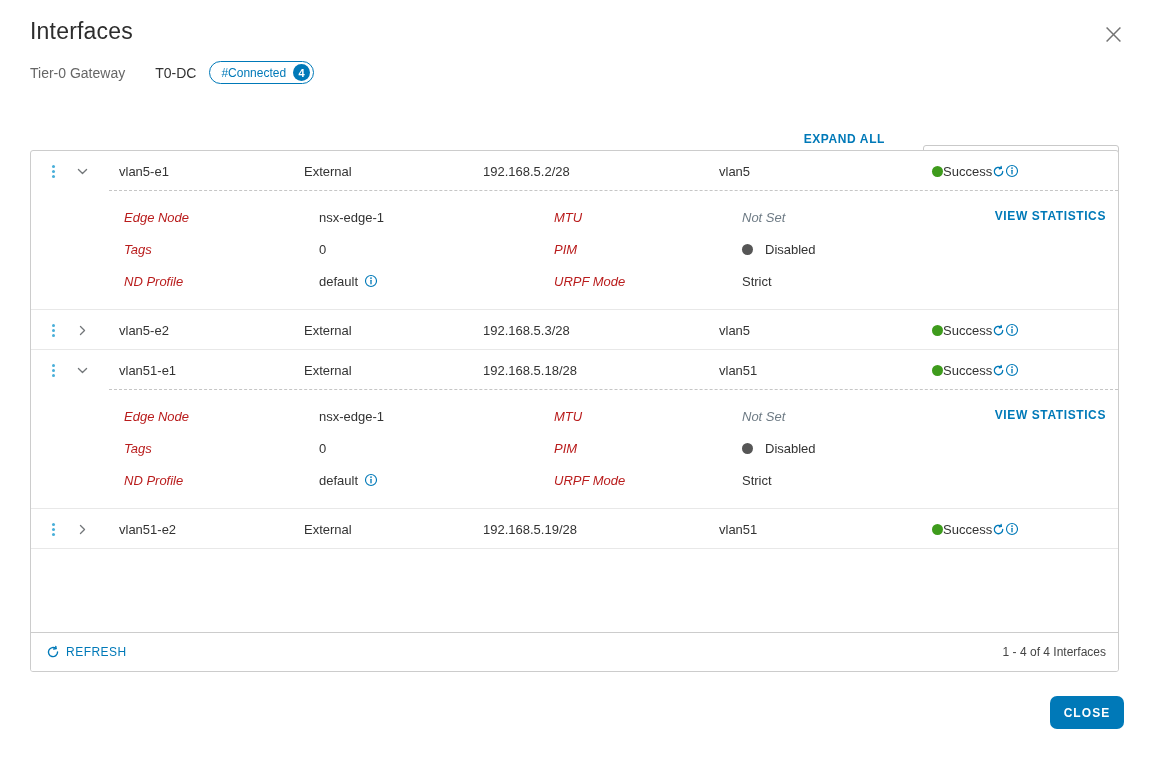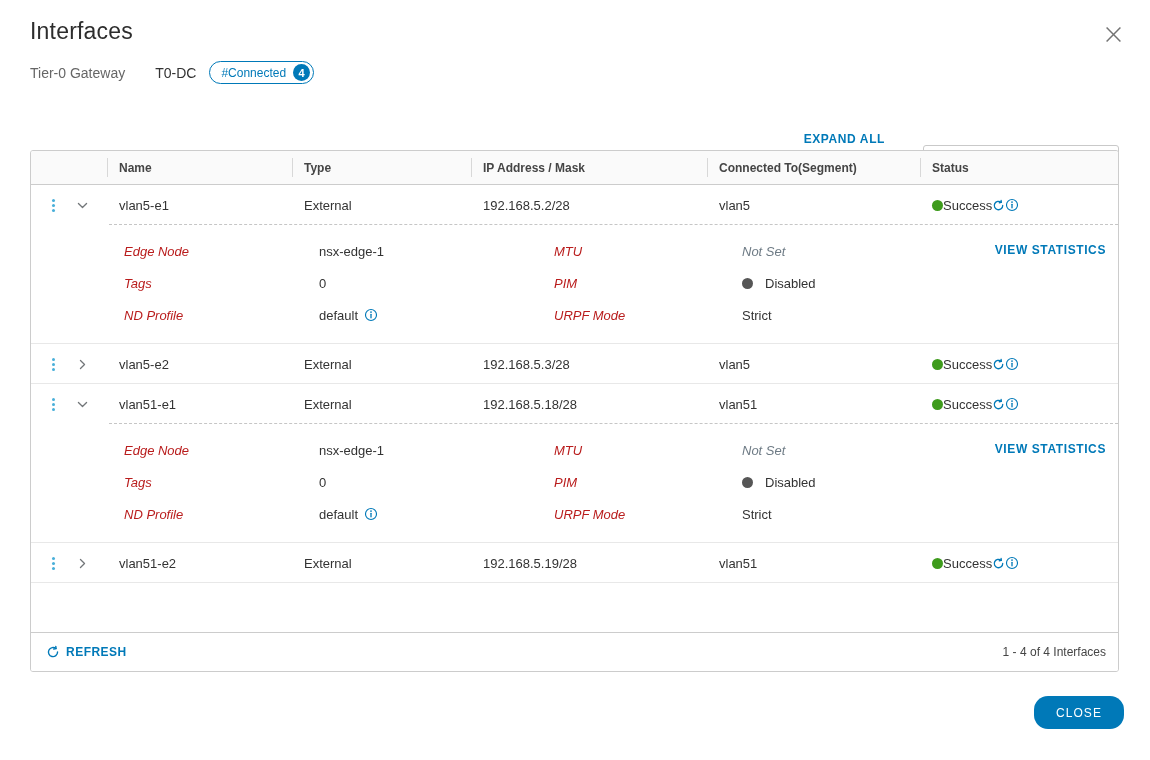--- a/index.html
+++ b/index.html
@@ -54,27 +54,27 @@
   .dlabel{color:#b91c1c;font-style:italic;}
   .dvalue{color:#333;display:flex;align-items:center;gap:6px;}
   .notset{font-style:italic;color:#6e7b85;}
   .dot-gray{width:11px;height:11px;border-radius:50%;background:var(--disabled-dot);display:inline-block;margin-right:6px;}
   .view-stats{position:absolute;right:12px;top:18px;font-size:12px;font-weight:700;color:var(--accent);
         letter-spacing:.05em;cursor:pointer;text-decoration:none;}
   
   .filler{flex:1 1 auto;}
   .tfoot{flex:0 0 38px;border-top:1px solid #cccccc;display:flex;align-items:center;justify-content:space-between;
         padding:0 12px 0 15px;background:#fff;}
-  .refresh{display:flex;align-items:flex-start;gap:6px;color:var(--accent);font-size:12px;font-weight:700;
+  .refresh{display:flex;align-items:flex-start;gap:6px;color:var(--accent);font-size:12px;font-weight:400;
         letter-spacing:.04em;cursor:pointer;text-decoration:none;}
   .pagination{font-size:12px;color:#454545;}
   
   .close-btn{position:absolute;right:26px;top:696px;min-width:74px;height:33px;background:var(--accent);color:#fff;
-        border:none;border-radius:14px;font-size:12px;font-weight:400;letter-spacing:.09em;cursor:pointer;
-        font-family:inherit;padding:0 22px;}
+        border:none;border-radius:7px;font-size:12px;font-weight:700;letter-spacing:.09em;cursor:pointer;
+        font-family:inherit;padding:0 6px;}
 </style>
 </head>
 <body>
 
 <div>
 
   <h1 class="dlg-title">Interfaces</h1>
 
   <button class="close-x" aria-label="close">
     <svg width="17" height="17" viewBox="0 0 16 16">
@@ -99,28 +99,20 @@
         <svg width="15" height="15" viewBox="0 0 16 16">
             <circle cx="6.8" cy="6.8" r="4.6" fill="none" stroke="currentColor" stroke-width="1.4"></circle>
             <line x1="10.3" y1="10.3" x2="14" y2="14" stroke="currentColor" stroke-width="1.4" stroke-linecap="round"></line>
           </svg>
       </span>
       <input placeholder="Search" style="">
     </div>
   </div>
 
   <div class="card">
-    <div class="thead grid-cols">
-      <div class="hcell"></div>
-      <div class="hcell sep">Name</div>
-      <div class="hcell sep">Type</div>
-      <div class="hcell sep">IP Address / Mask</div>
-      <div class="hcell sep">Connected To(Segment)</div>
-      <div class="hcell sep">Status</div>
-    </div>
 
     <div id="tbody">
   <div class="trow expanded">
     <div class="row-main grid-cols">
       <div class="icons-cell">
         <span class="dots">
                 <i></i>
                 <i></i>
                 <i></i>
               </span>

